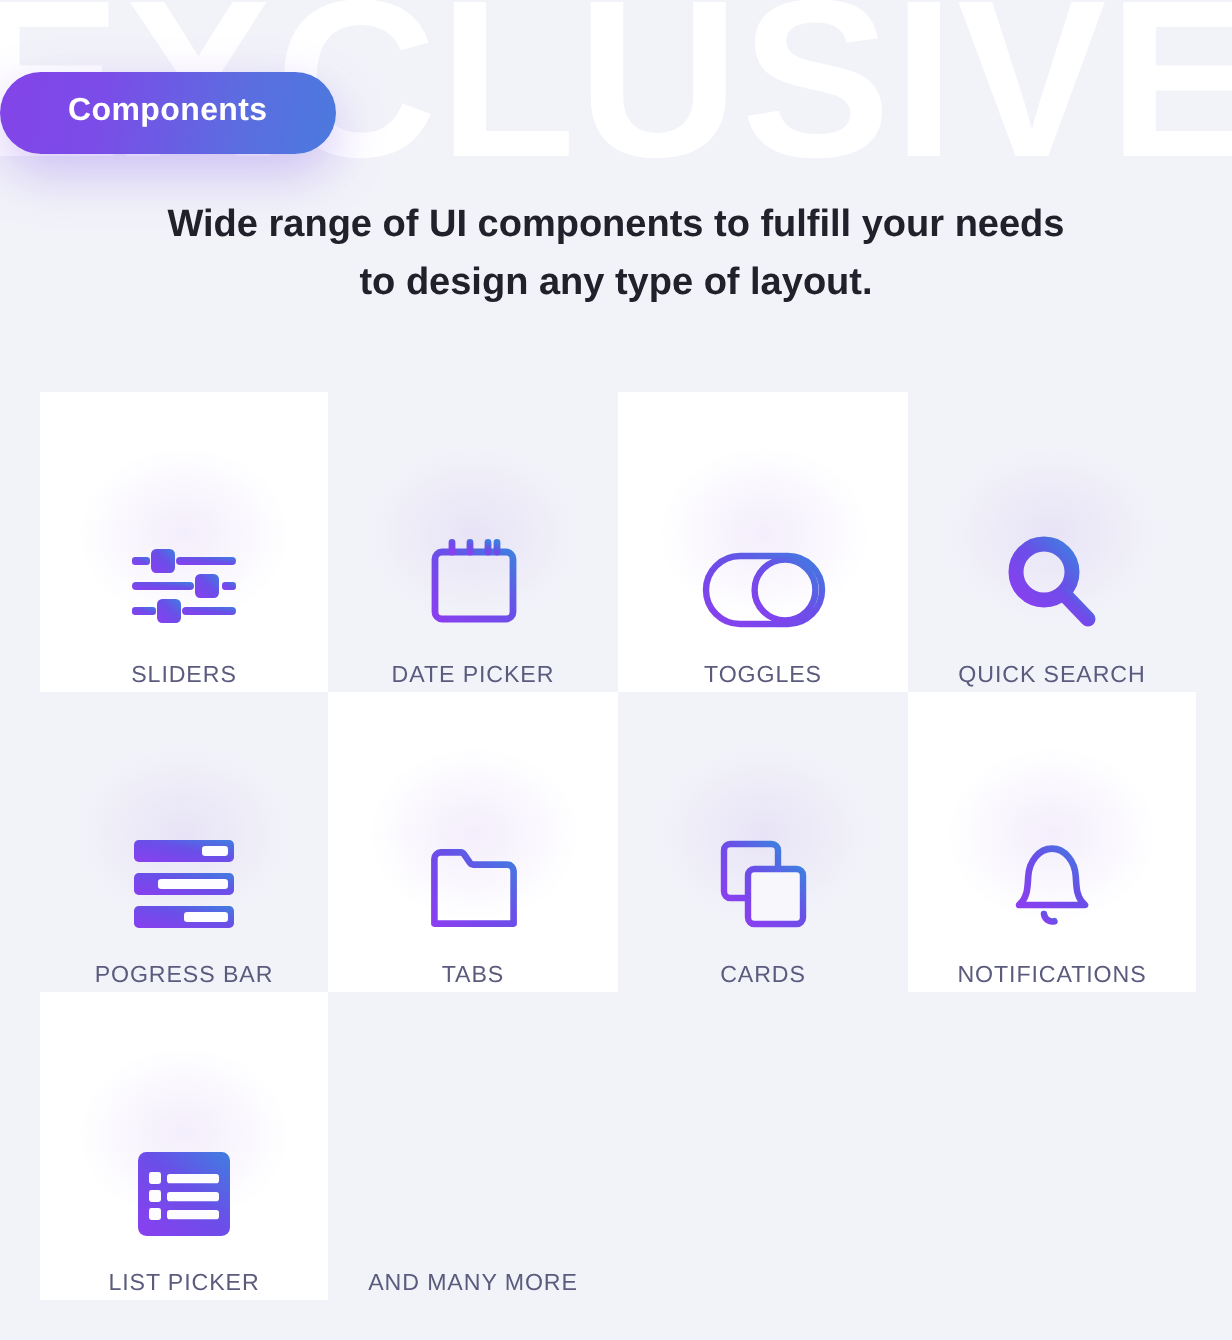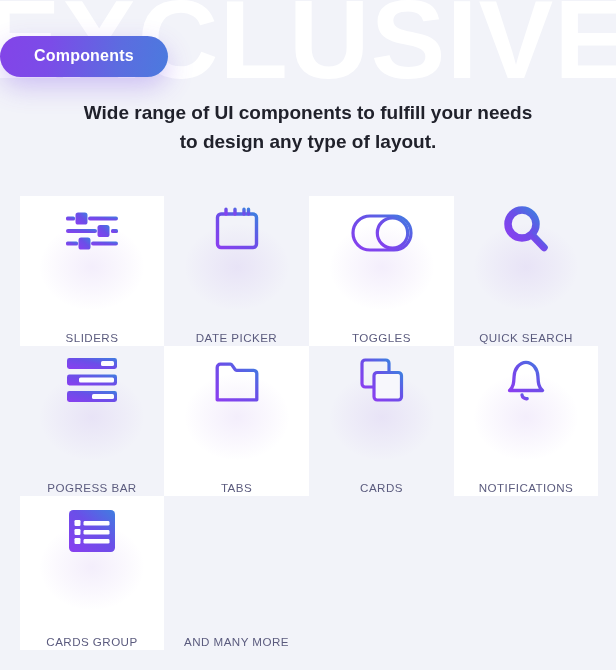--- a/index.html
+++ b/index.html
@@ -73,21 +73,21 @@
     width: 577px;
     display: grid;
     grid-template-columns: 144px 145px 145px 144px;
     grid-template-rows: 150px 150px 154px;
   }
   .cell {
     position: relative;
     display: flex;
     flex-direction: column;
     align-items: center;
-    justify-content: space-between;
+    justify-content: flex-end;
     background: transparent;
   }
   .cell.hl {
     background: #ffffff;
   }
   .glow {
     position: absolute;
     width: 104px;
     height: 86px;
     top: 28px;
@@ -308,19 +308,19 @@
           <g fill="#fdfdff">
             <rect x="5.5" y="10" width="6" height="6" rx="1.2"></rect>
             <rect x="14.5" y="11" width="26" height="4.6" rx="1.4"></rect>
             <rect x="5.5" y="19" width="6" height="6" rx="1.2"></rect>
             <rect x="14.5" y="20" width="26" height="4.6" rx="1.4"></rect>
             <rect x="5.5" y="28" width="6" height="6" rx="1.2"></rect>
             <rect x="14.5" y="29" width="26" height="4.6" rx="1.4"></rect>
           </g>
         </svg>
       </div>
-      <div class="label">CARDS GROUP</div>
+      <div class="label">LIST PICKER</div>
     </div>
     <div class="cell nolabelicon">
       <div class="icon-box"></div>
       <div class="label">AND MANY MORE</div>
     </div>
   </div>
 
 </body></html>

